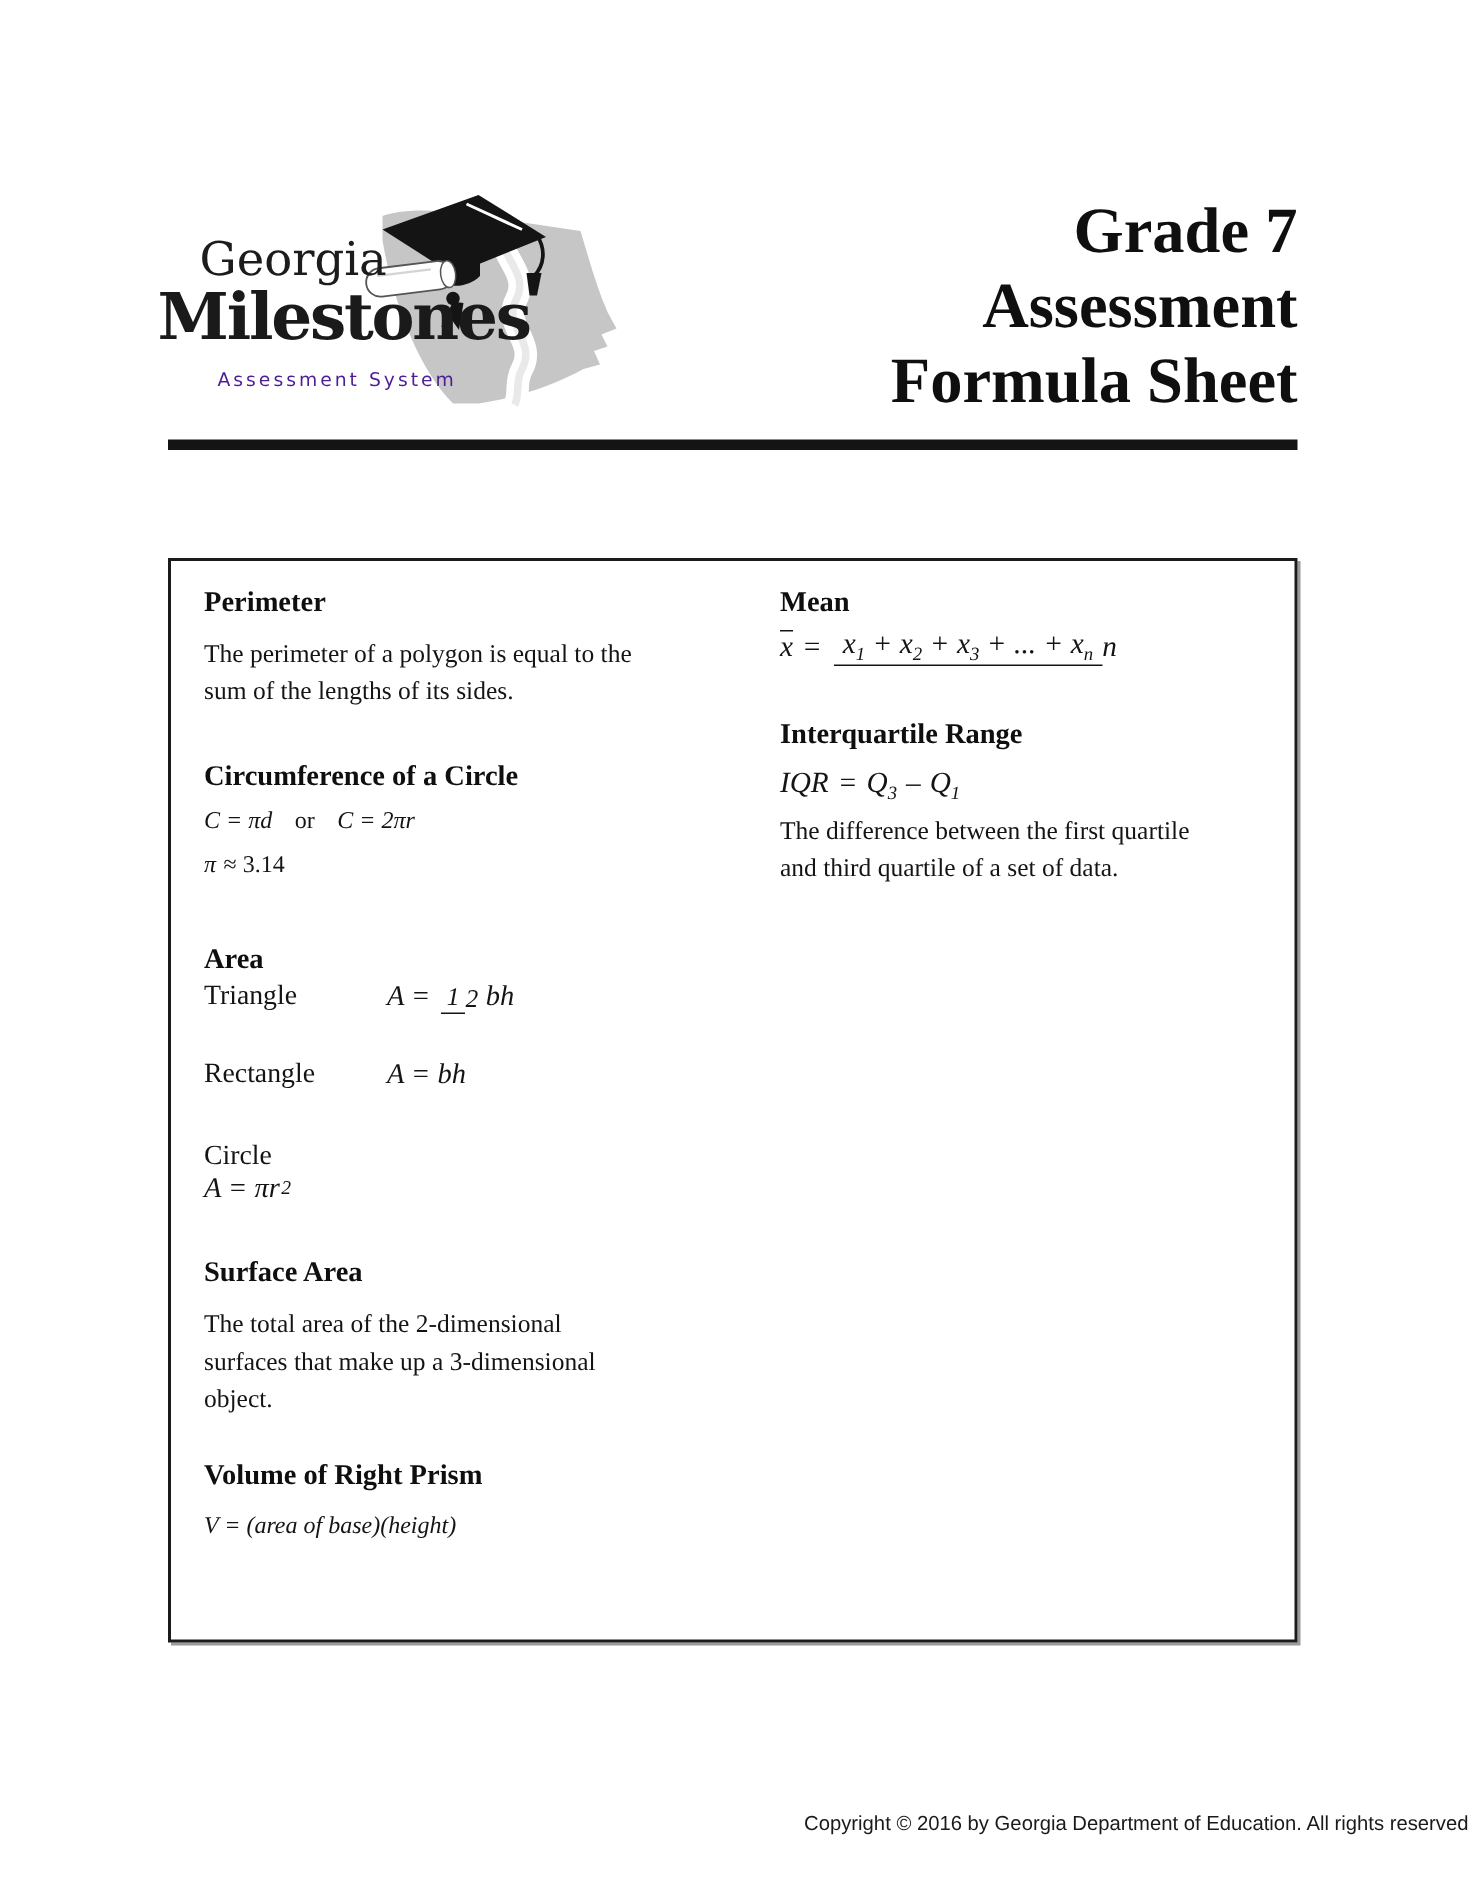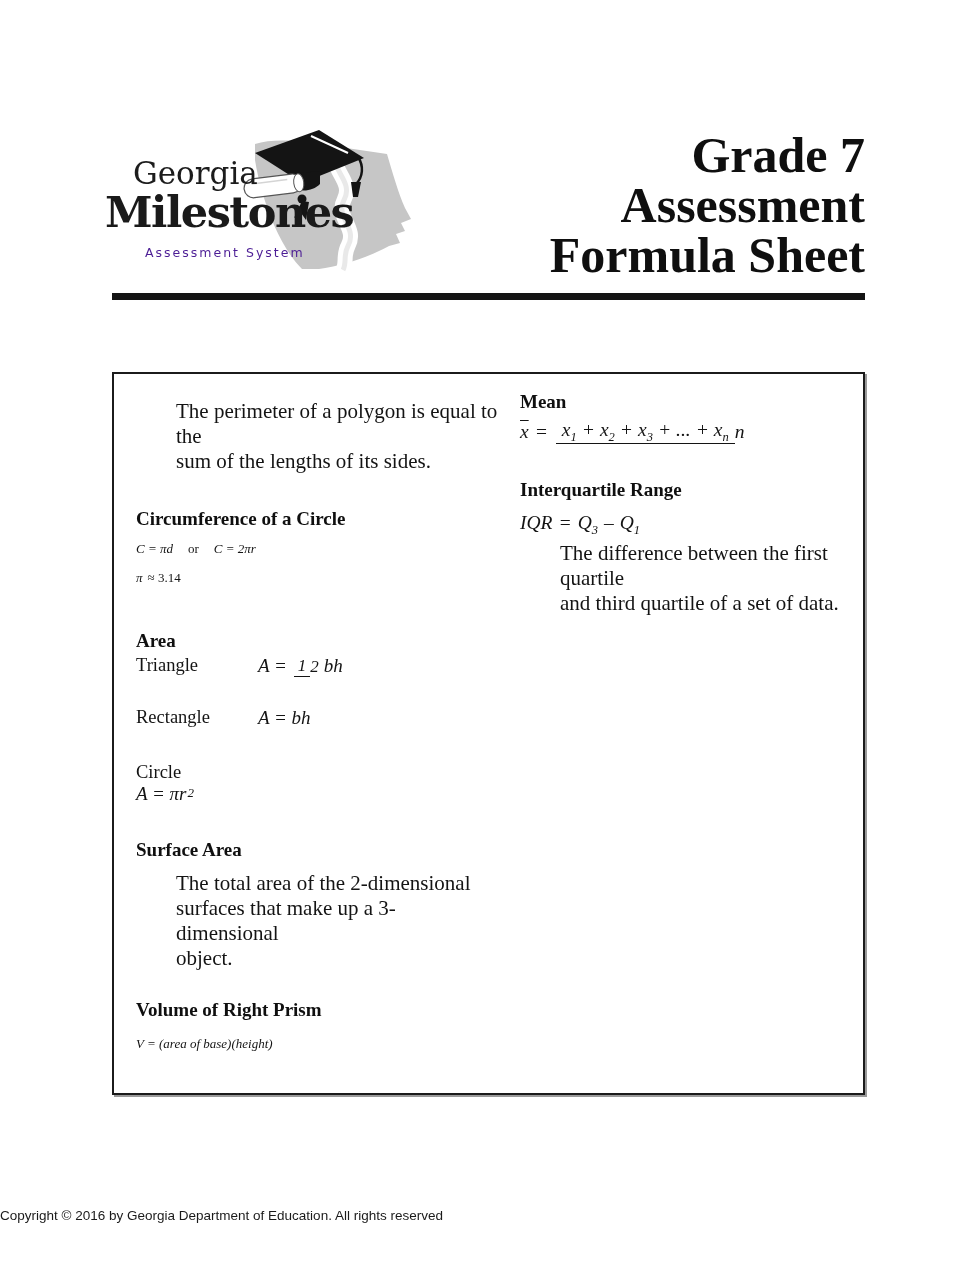--- a/index.html
+++ b/index.html
@@ -28,41 +28,41 @@
   .logo-assessment {
     position:absolute; left:40px; top:123px;
     font-family:"DejaVu Sans","Liberation Sans",sans-serif;
     font-size:12.5px; letter-spacing:2px; color:#4c1d95;
   }
 
   
   .title-block {
     position:absolute; right:114px; top:130px;
     text-align:right; font-weight:700;
-    font-size:50px; line-height:50px; color:#0f0f0f;
+    font-size:43px; line-height:50px; color:#0f0f0f;
   }
 
   
   .rule { position:absolute; left:112px; top:293px; width:753px; height:7px; background:#141414; }
   .intro { position:absolute; left:113px; top:303px; width:760px; font-size:18.5px; line-height:24.5px; }
   .line { display:block; }
 
   
   .main-box {
     position:absolute; left:112px; top:372px; width:753px; height:723px;
     background:#ffffff; border:2px solid #1b1b1b;
     box-shadow:2px 2px 0 #9a9a9a;
   }
   .col-left  { position:absolute; left:22px;  top:16px; width:362px; }
   .col-right { position:absolute; left:406px; top:16px; width:336px; }
 
   h3.sec { font-size:19px; line-height:24px; font-weight:700; color:#0f0f0f; }
-  .body-text { font-size:21px; line-height:25px; margin-top:9px;margin-left:40px; }
-
-  .formula-line { font-size:13px; line-height:28px; display:flex; align-items:center; }
+  .body-text { font-size:17px; line-height:25px; margin-top:9px; }
+
+  .formula-line { font-size:16px; line-height:28px; display:flex; align-items:center; }
   .formula { font-style:italic; }
   .roman { font-style:normal; }
   sub { font-size:12.5px; line-height:0; font-style:italic; }
 
   .mt-circ    { margin-top:33px; }
   .mt-f1      { margin-top:4px; }
   .mt-pi      { margin-top:1px; }
   .mt-area    { margin-top:37px; }
   .mt-surface { margin-top:46px; }
   .mt-volume  { margin-top:27px; }
@@ -97,21 +97,21 @@
   .mean-frac .num { padding:0 6px 2px 6px; }
   .op { margin:0 5px; }
 
   
   .iqr-f { font-size:19.5px; line-height:30px; }
   .iqr-f .op { margin:0 6px; }
 
   
   .footer {
     position:absolute; left:0; top:1208px; width:100%;
-    text-align:left;
+    text-align:right;
     font-family:"Liberation Sans","DejaVu Sans",sans-serif;
     font-size:13.5px; color:#1a1a1a;
   }
 </style>
 </head>
 <body>
 
 <div class="page">
 
   <div class="logo">
@@ -146,20 +146,21 @@
     <div>Assessment</div>
     <div>Formula Sheet</div>
   </div>
 
   <div class="rule"></div>
 
   <section class="main-box">
 
     <div class="col-left">
 
+      <h3 class="sec">Perimeter</h3>
       <p class="body-text">
         <span class="line">The perimeter of a polygon is equal to the</span>
         <span class="line">sum of the lengths of its sides.</span>
       </p>
 
       <h3 class="sec mt-circ">Circumference of a Circle</h3>
       <div class="formula-line mt-f1">
         <span class="formula gap-r">C = πd</span>
         <span class="roman gap-r">or</span>
         <span class="formula">C = 2πr</span>

